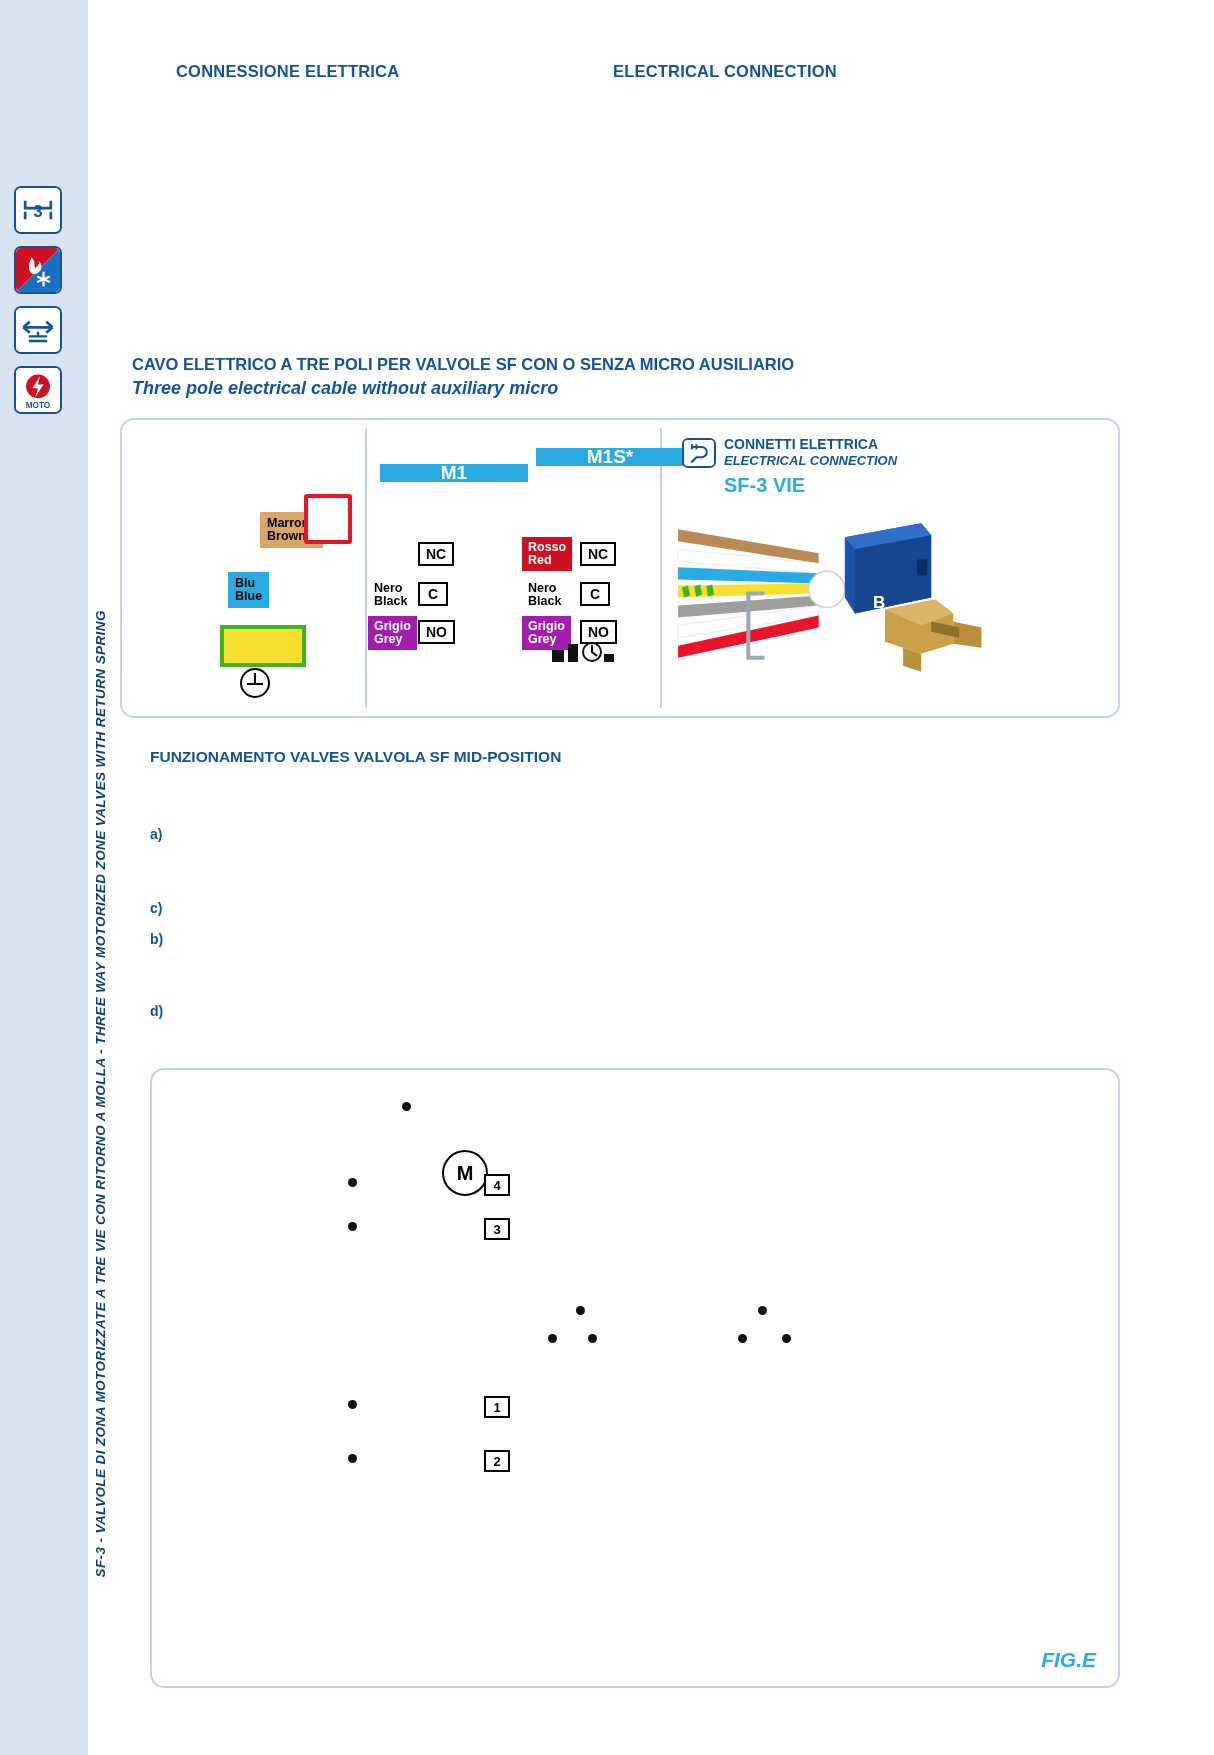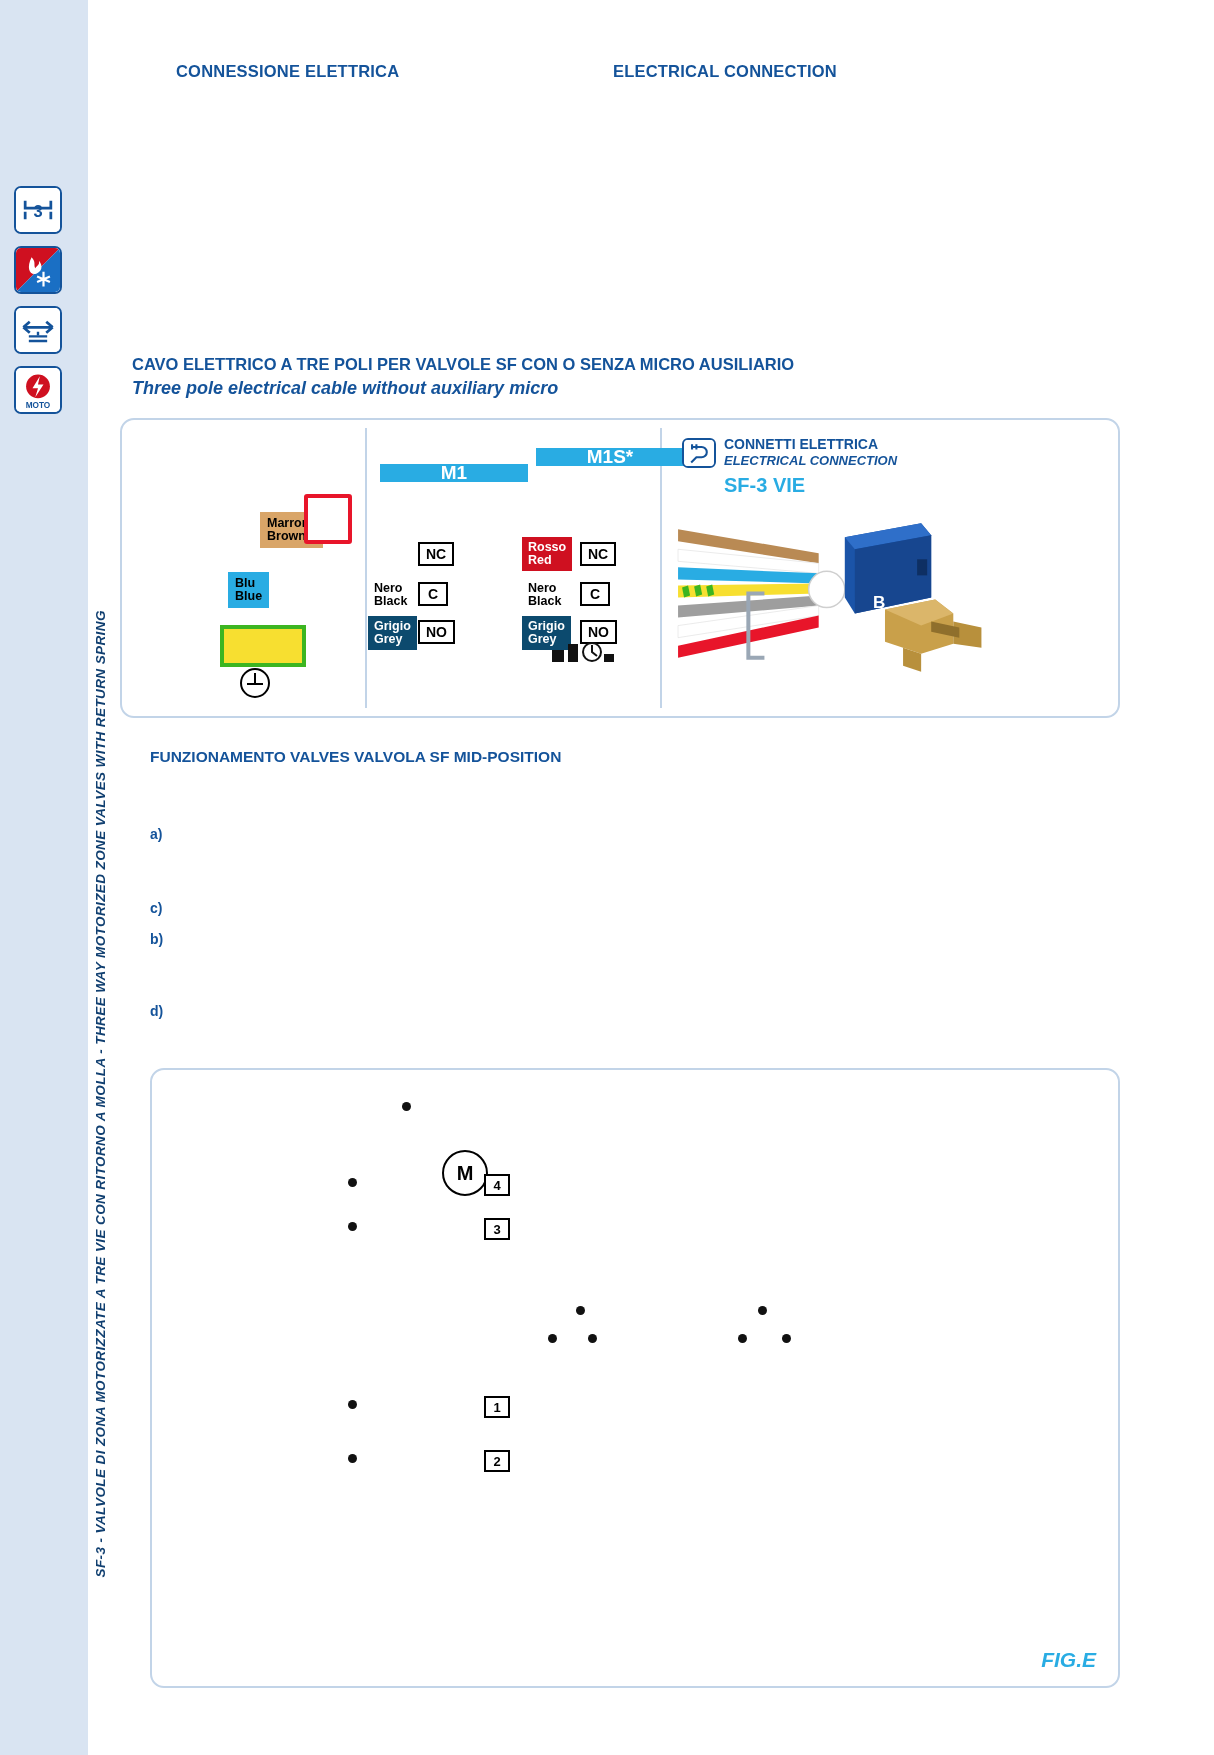--- a/index.html
+++ b/index.html
@@ -177,21 +177,21 @@
     text-align: center;
   }
   .clabel {
     position: absolute;
     font-size: 12.5px;
     font-weight: bold;
     line-height: 1.05;
     padding: 4px 6px;
     color: #000;
   }
-  .clabel.grey { background: #0c4a6e; color: #ffffff; }
+  .clabel.grey { background: #a21caf; color: #ffffff; }
   .clabel.red  { background: #cf1020; color: #ffffff; }
   .clabel.plain{ background: transparent; }
 
   
   #m1-nc  { left: 296px; top: 122px; }
   #m1-c   { left: 296px; top: 162px; }
   #m1-no  { left: 296px; top: 200px; }
   #m1-black{ left: 246px; top: 158px; }
   #m1-grey { left: 246px; top: 196px; }
 

